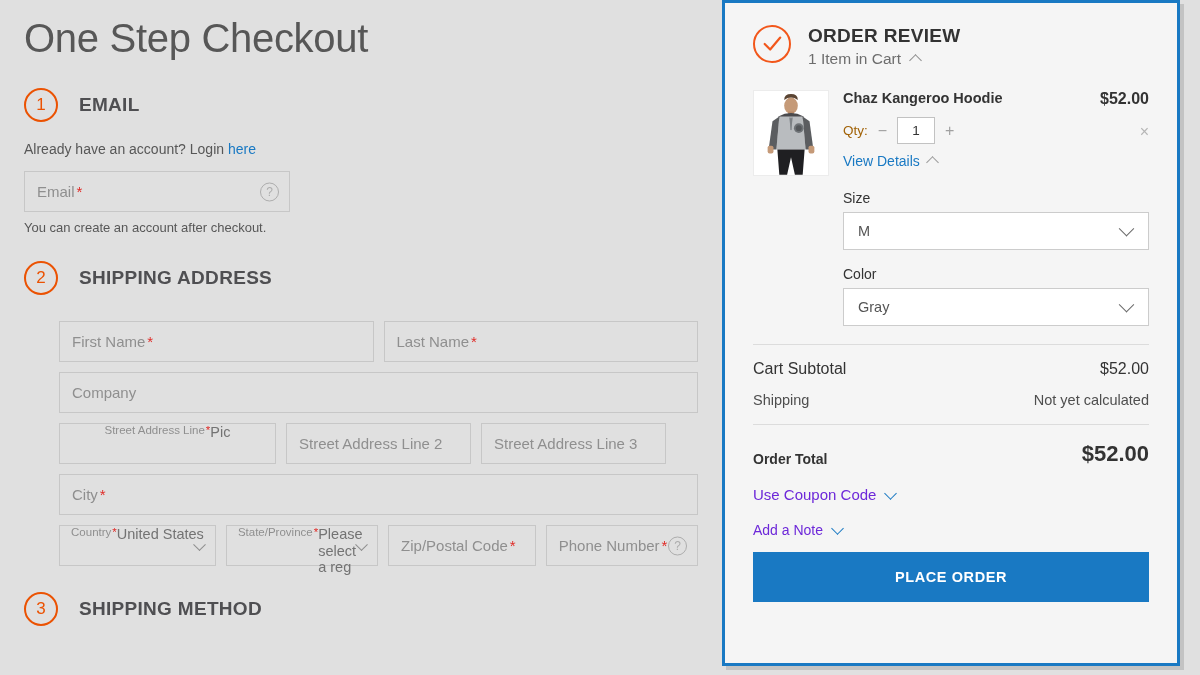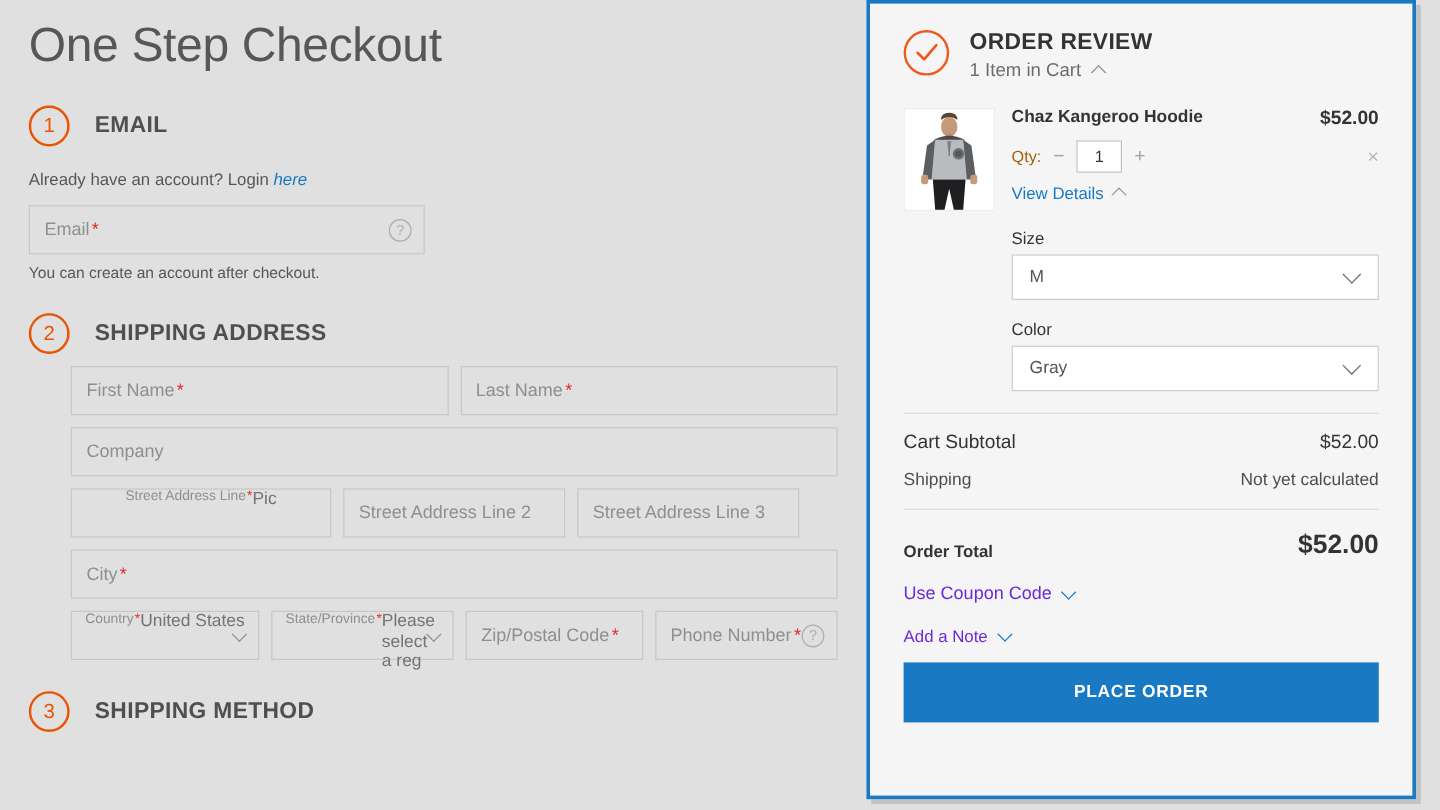--- a/index.html
+++ b/index.html
@@ -32,21 +32,21 @@
     font-size: 17px; display: flex; align-items: center; justify-content: center;
     flex: 0 0 auto;
   }
   .step-title {
     margin-left: 21px; font-size: 19px; font-weight: 700;
     color: #4f4f52; letter-spacing: 0.3px;
   }
   #step-email .step-head { margin-top: 24px; }
 
   .login-line { font-size: 14px; color: #575757; margin: 19px 0 0 0; }
-  .login-line a { color: #1979c3; text-decoration: none; font-style: italic; }
+  .login-line a { color: #1979c3; text-decoration: none; }
   .hint { font-size: 13px; color: #575757; margin-top: 8px; }
 
   
   .field {
     position: relative;
     border: 1px solid #c7c7c7;
     background: transparent;
     height: 41px;
     display: flex; align-items: center;
     padding: 0 12px;
@@ -63,22 +63,22 @@
     border: 1.4px solid #adadad; color: #adadad;
     font-size: 12px; display: flex; align-items: center; justify-content: center;
   }
   .field .caret {
     position: absolute; right: 11px; top: 50%; margin-top: -3px;
     width: 9px; height: 9px; border-right: 1.6px solid #8f8f8f; border-bottom: 1.6px solid #8f8f8f;
     transform: rotate(45deg) translate(-2px,-2px);
   }
 
   .row { display: flex; gap: 10px; margin-top: 10px; }
-  #email-field { width: 330px; margin-top: 14px; }
-  #shipping-fields { margin-top: 10px; padding-left: 35px; }
+  #email-field { width: 266px; margin-top: 14px; }
+  #shipping-fields { margin-top: 26px; padding-left: 35px; }
   .w-half { width: 330px; }
   .w-full { width: 670px; }
   .w-street1 { width: 217px; }
   .w-street { width: 185px; }
   .w-country { width: 165px; }
   .w-state { width: 160px; }
   .w-zip { width: 155px; }
   .w-phone { width: 160px; }
 
   

